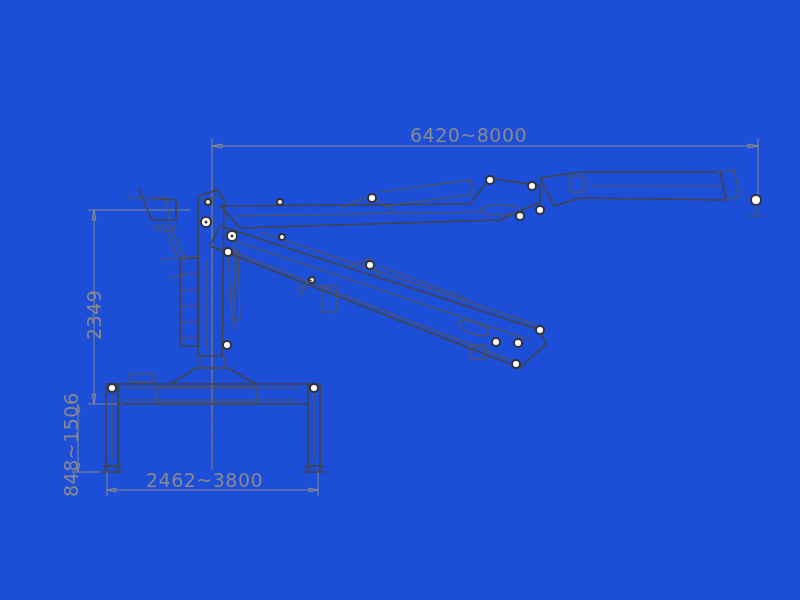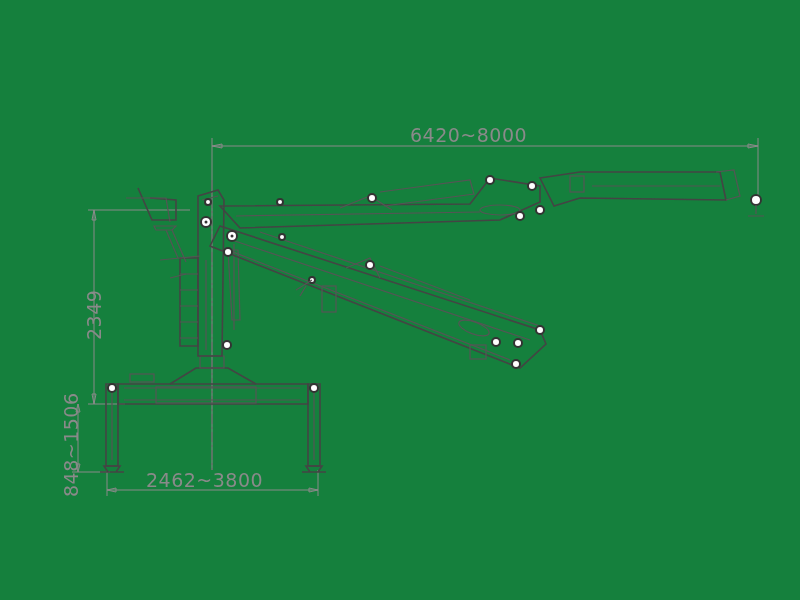--- a/index.html
+++ b/index.html
@@ -1,16 +1,16 @@
 <!DOCTYPE html>
 <html><head>
 <meta charset="utf-8">
 <style>
   html, body { margin:0; padding:0; background:#ffffff; }
-  #canvas { position:relative; width:800px; height:600px; background:#15803d; overflow:hidden; }
+  #canvas { position:relative; width:800px; height:600px; background:#1d4ed8; overflow:hidden; }
   svg { position:absolute; left:0; top:0; }
   .dim-text { font-family:"DejaVu Sans", sans-serif; fill:#8a8a8a; font-size:19px; letter-spacing:0.5px; }
   .ln { stroke:#555; stroke-width:1.2; fill:none; }
   .ln2 { stroke:#444; stroke-width:1.6; fill:none; }
   .dim { stroke:#8a8a8a; stroke-width:1; fill:none; }
   .cl { stroke:#666; stroke-width:1; stroke-dasharray:10 3 2 3; fill:none; }
   .pin { stroke:#333; stroke-width:2; fill:#fff; }
   .pinc { fill:#333; }
 </style>
 </head>

